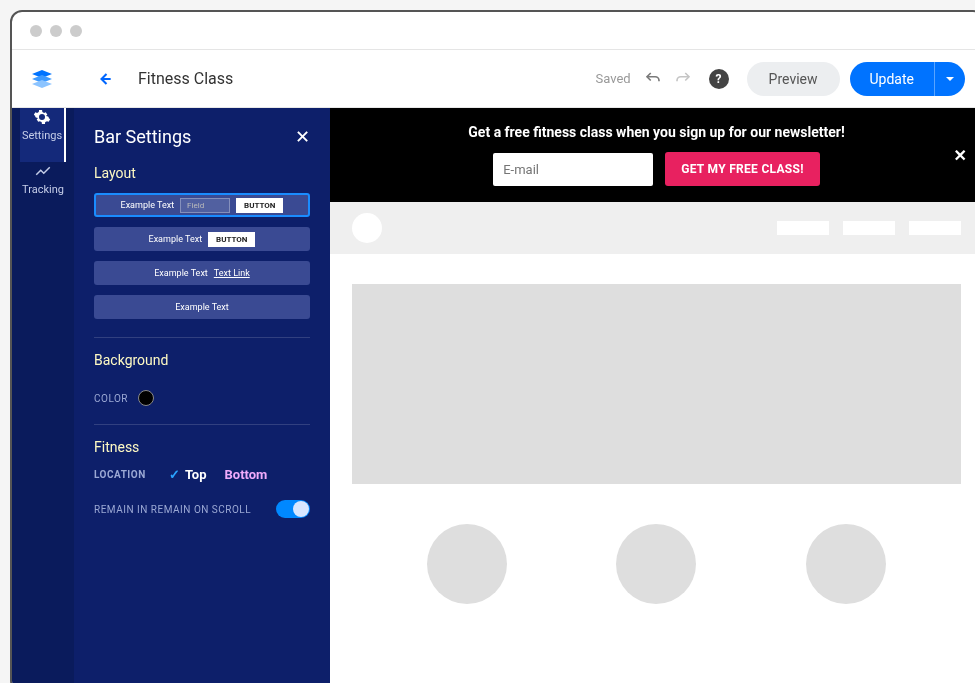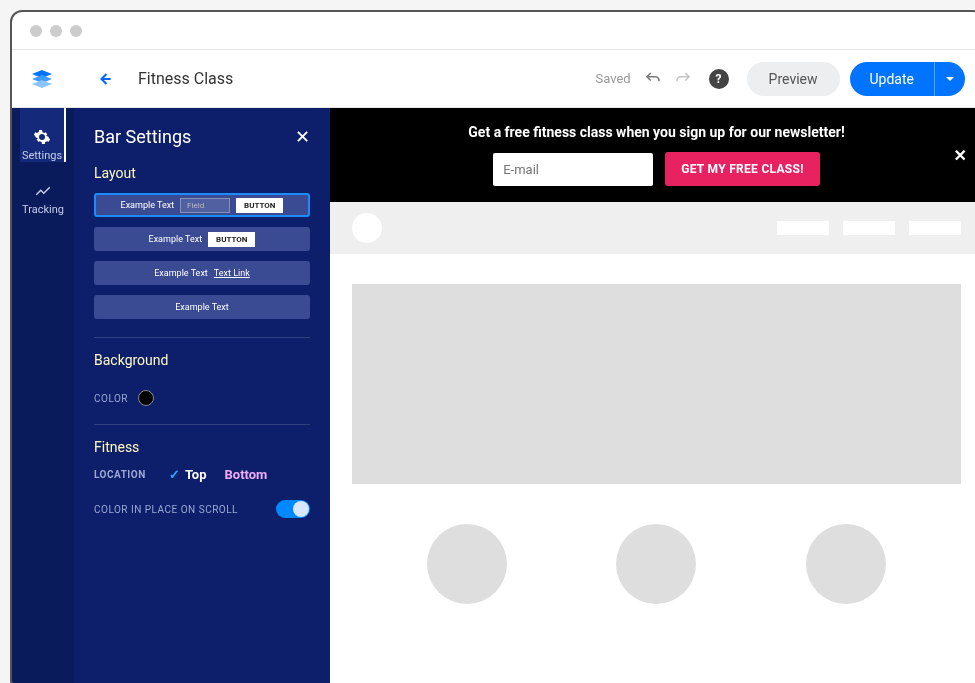--- a/index.html
+++ b/index.html
@@ -22,21 +22,21 @@
     .redo-btn { color: #c5c5c5; }
     .help-btn { width: 20px; height: 20px; border-radius: 50%; background: #444; color: #fff; display: flex; align-items: center; justify-content: center; font-size: 12px; font-weight: bold; margin-right: 18px; cursor: pointer; }
     .preview-btn { background: #eceef0; color: #555; border: none; padding: 9px 22px; border-radius: 20px; font-size: 14px; cursor: pointer; margin-right: 10px; }
     .update-wrap { display: flex; }
     .update-btn { background: #0073ff; color: #fff; border: none; padding: 9px 20px; border-radius: 20px 0 0 20px; font-size: 14px; cursor: pointer; }
     .update-drop { background: #0073ff; color: #fff; border: none; border-left: 1px solid rgba(255,255,255,0.35); padding: 9px 10px; border-radius: 0 20px 20px 0; cursor: pointer; display: flex; align-items: center; }
     
     .content { flex: 1; display: flex; overflow: hidden; }
     
     .left-rail { width: 62px; background: #0a1b5c; display: flex; flex-direction: column; align-items: center; padding-top: 0; }
-    .rail-item { width: 46px; height: 54px; display: flex; flex-direction: column; align-items: center; justify-content: flex-end; color: #c5cde8; font-size: 11px; cursor: pointer; gap: 3px; }
+    .rail-item { width: 46px; height: 54px; display: flex; flex-direction: column; align-items: center; justify-content: flex-start; color: #c5cde8; font-size: 11px; cursor: pointer; gap: 3px; }
     .rail-item.active { background: #14297a; border-right: 2px solid #fff; }
     
     .settings-panel { width: 256px; background: #0d1f6a; color: #fff; padding: 18px 20px; overflow-y: auto; }
     .panel-header { display: flex; justify-content: space-between; align-items: center; margin-bottom: 18px; }
     .panel-title { font-size: 18px; font-weight: 400; }
     .close-panel { color: #fff; cursor: pointer; font-size: 18px; }
     
     .section-label { font-size: 14px; color: #fef9c3; margin-bottom: 12px; margin-top: 8px; }
     
     .layout-option { background: #3a4a93; border-radius: 3px; padding: 10px; margin-bottom: 10px; display: flex; align-items: center; justify-content: center; gap: 6px; cursor: pointer; height: 24px; }
@@ -197,21 +197,21 @@
         <div class="pos-opt checked">
           <span class="check">✓</span>
           <span>Top</span>
         </div>
         <div class="pos-opt">
           <span>Bottom</span>
         </div>
       </div>
 
       <div class="toggle-row">
-        <span class="toggle-lbl">COLOR IN PLACE ON SCROLL</span>
+        <span class="toggle-lbl">REMAIN IN REMAIN ON SCROLL</span>
         <div class="toggle">
           <div class="toggle-knob"></div>
         </div>
       </div>
     </div>
 
     <div class="preview-area">
       <div class="promo-bar">
         <div class="promo-headline">Get a free fitness class when you sign up for our newsletter!</div>
         <div class="promo-form">

